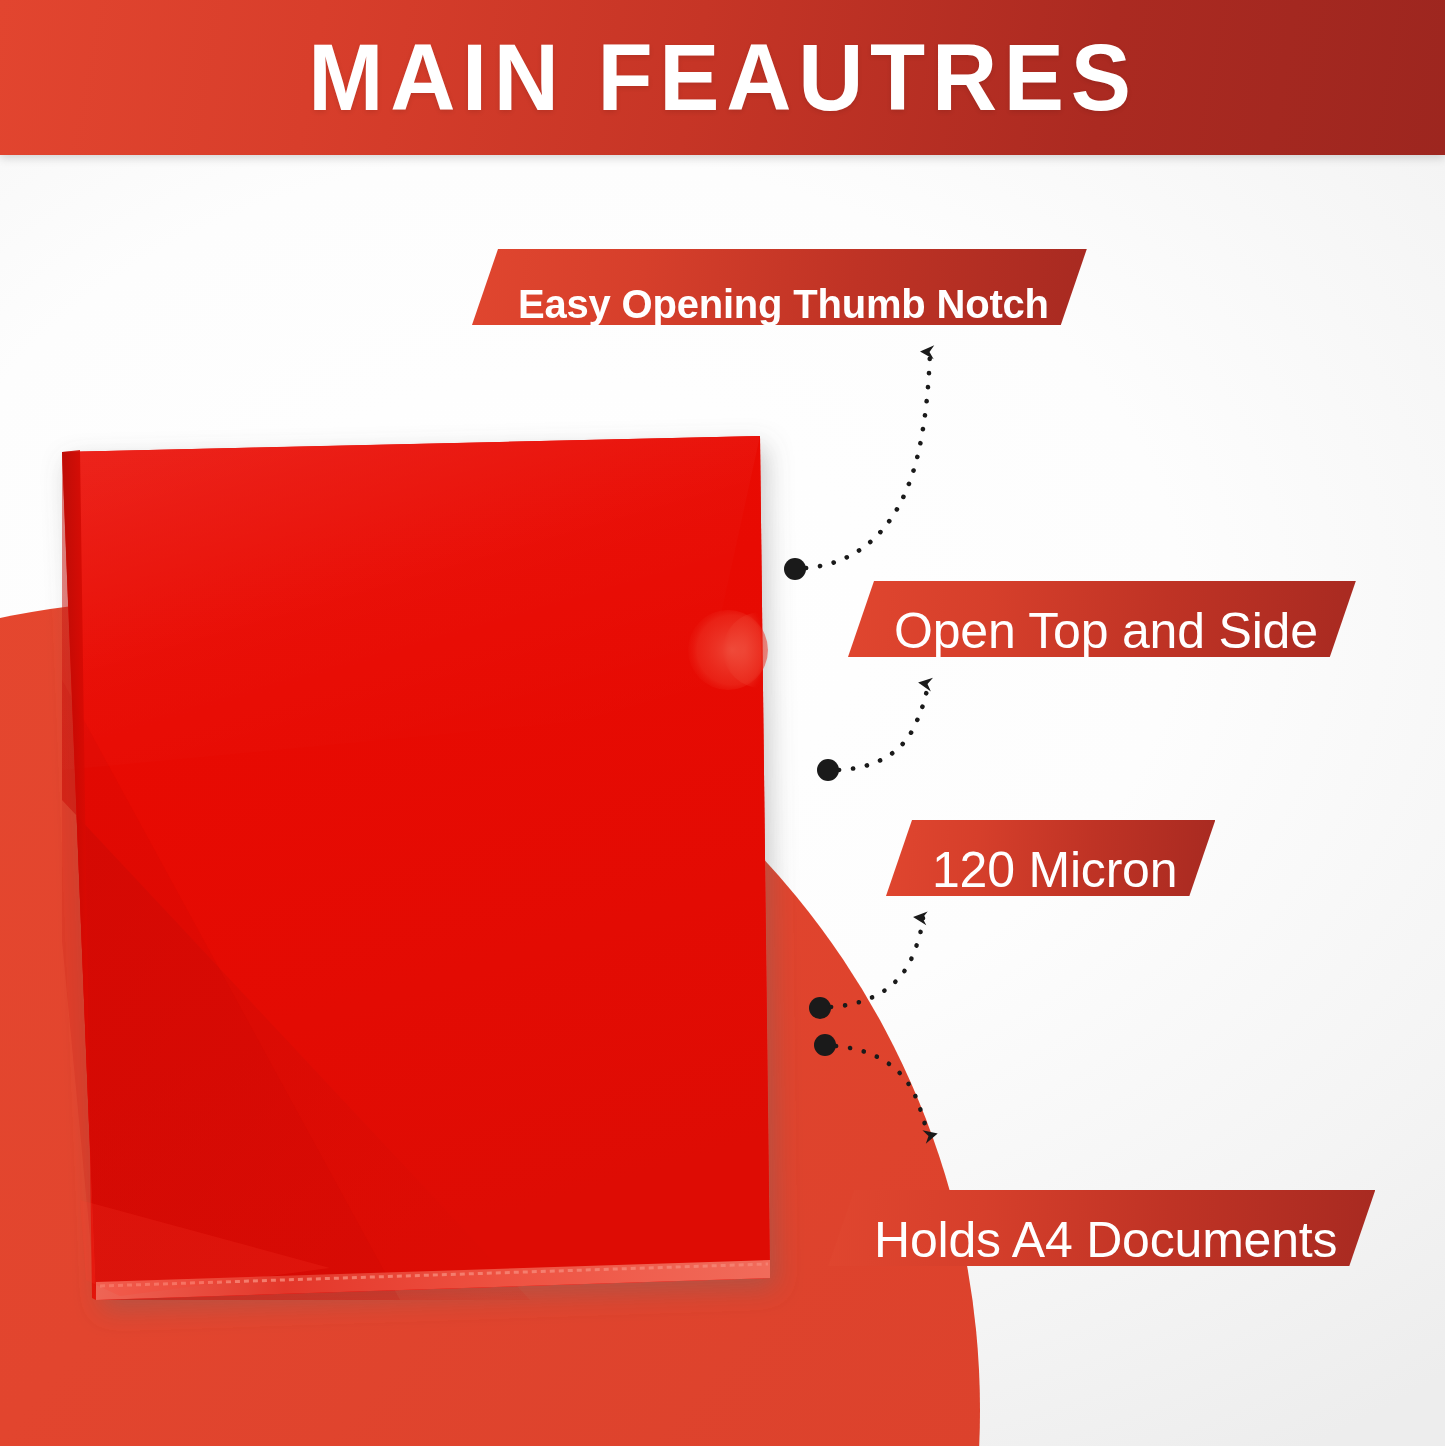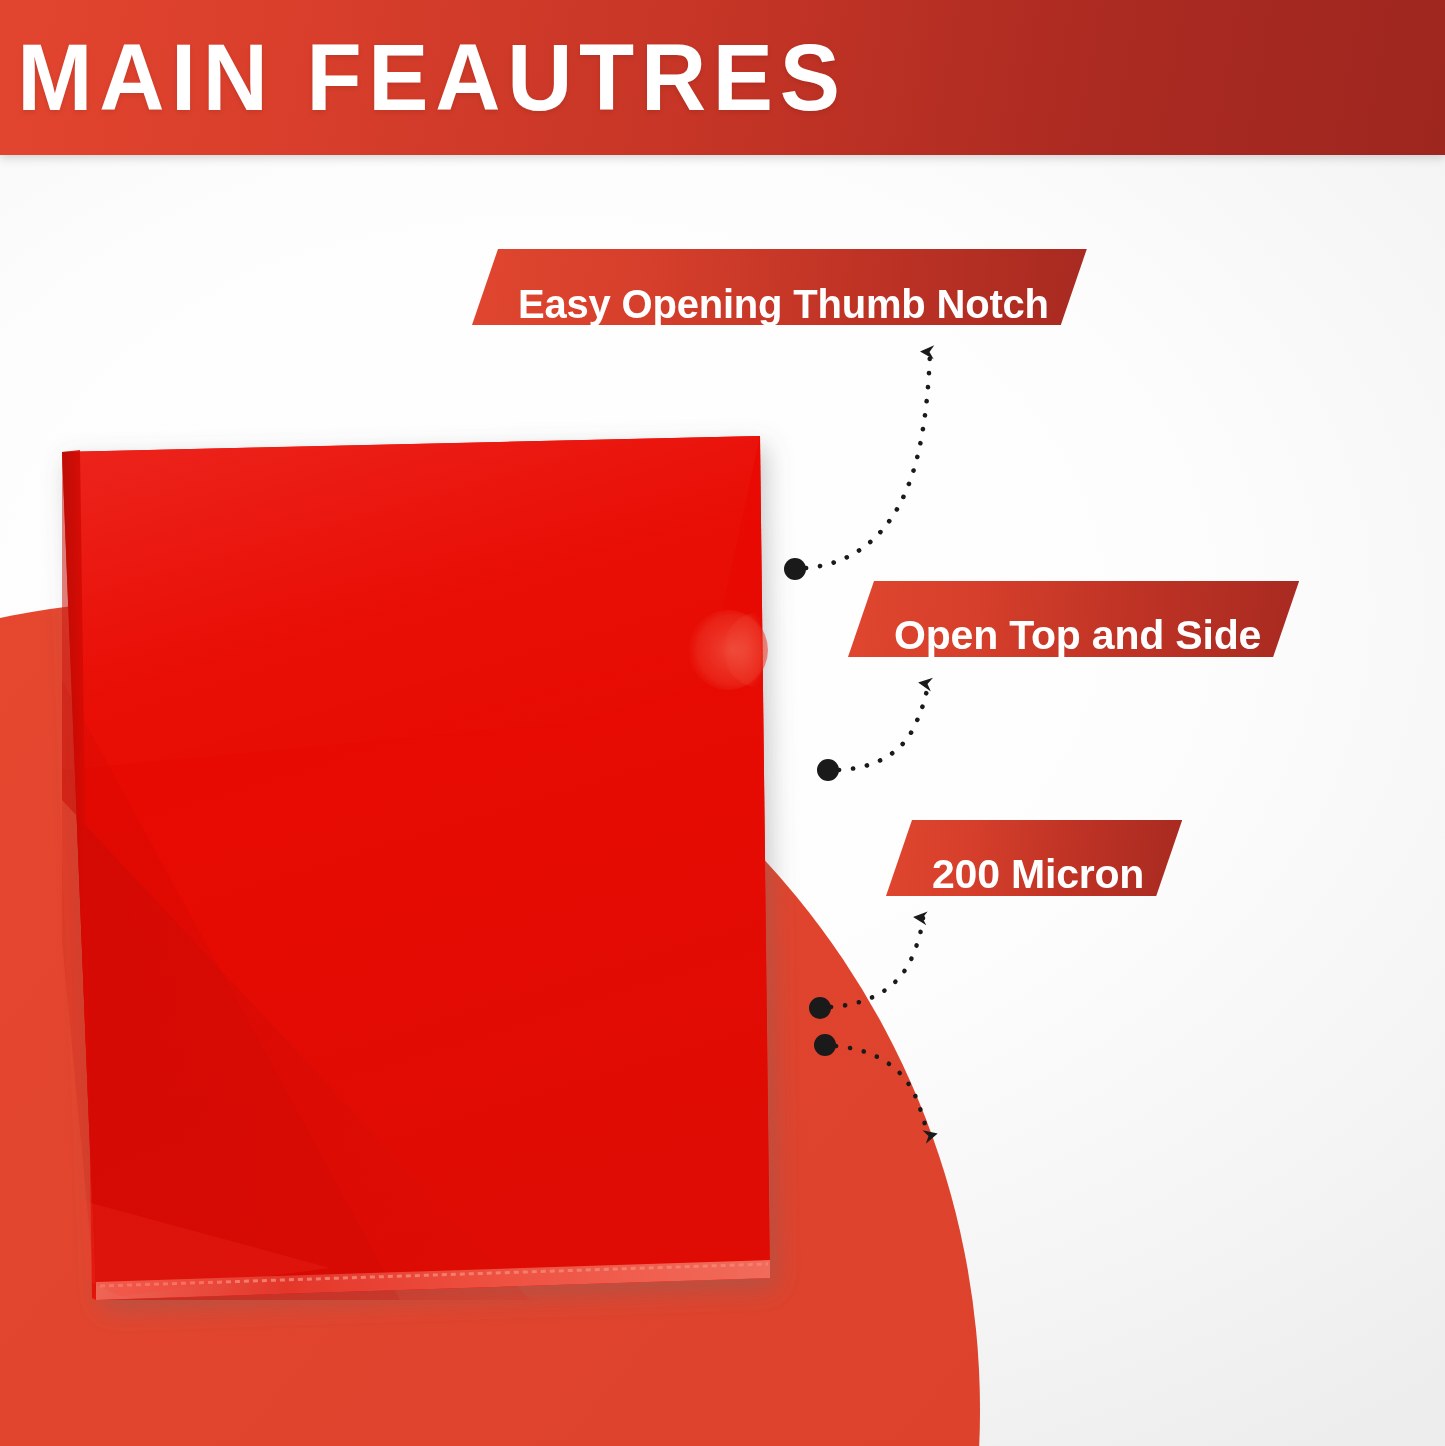--- a/index.html
+++ b/index.html
@@ -27,21 +27,21 @@
     width:1445px; height:155px;
     background:linear-gradient(100deg,
         #e2452f 0%,
         #d83e2b 22%,
         #c63526 48%,
         #ab2a21 76%,
         #9d261f 100%);
     box-shadow:0 3px 9px rgba(0,0,0,0.16);
     display:flex;
     align-items:center;
-    justify-content:flex-start;
+    justify-content:center;
     z-index:40;
   }
   .header-title {
     color:#ffffff;
     font-size:94px;
     font-weight:700;
     letter-spacing:7px;
     line-height:1;
     text-align:center;
     font-family:"Liberation Sans", sans-serif;
@@ -100,21 +100,21 @@
     filter:drop-shadow(0 3px 5px rgba(0,0,0,0.15));
   }
   .banner span { display:block; line-height:1; transform:translateY(-1px); }
 
   .banner.b1 { left:472px;  top:249px;  }
   .banner.b2 { left:848px;  top:581px;  }
   .banner.b3 { left:886px;  top:820px;  }
   .banner.b4 { left:828px;  top:1190px; }
 
   
-  .banner.geo { font-size:41px; font-weight:700; }
+  .banner.geo { font-size:50px; font-weight:400; }
 
   
   .connectors {
     position:absolute;
     left:0; top:0;
     width:1445px; height:1446px;
     z-index:30;
     pointer-events:none;
   }
 </style>
@@ -227,17 +227,20 @@
 
   <div class="banner b1">
     <span>Easy Opening Thumb Notch</span>
   </div>
 
   <div class="banner b2 geo">
     <span>Open Top and Side</span>
   </div>
 
   <div class="banner b3 geo">
-    <span>200 Micron</span>
-  </div>
-
+    <span>120 Micron</span>
+  </div>
+
+  <div class="banner b4 geo">
+    <span>Holds A4 Documents</span>
+  </div>
 
 </div>
 
 </body></html>

